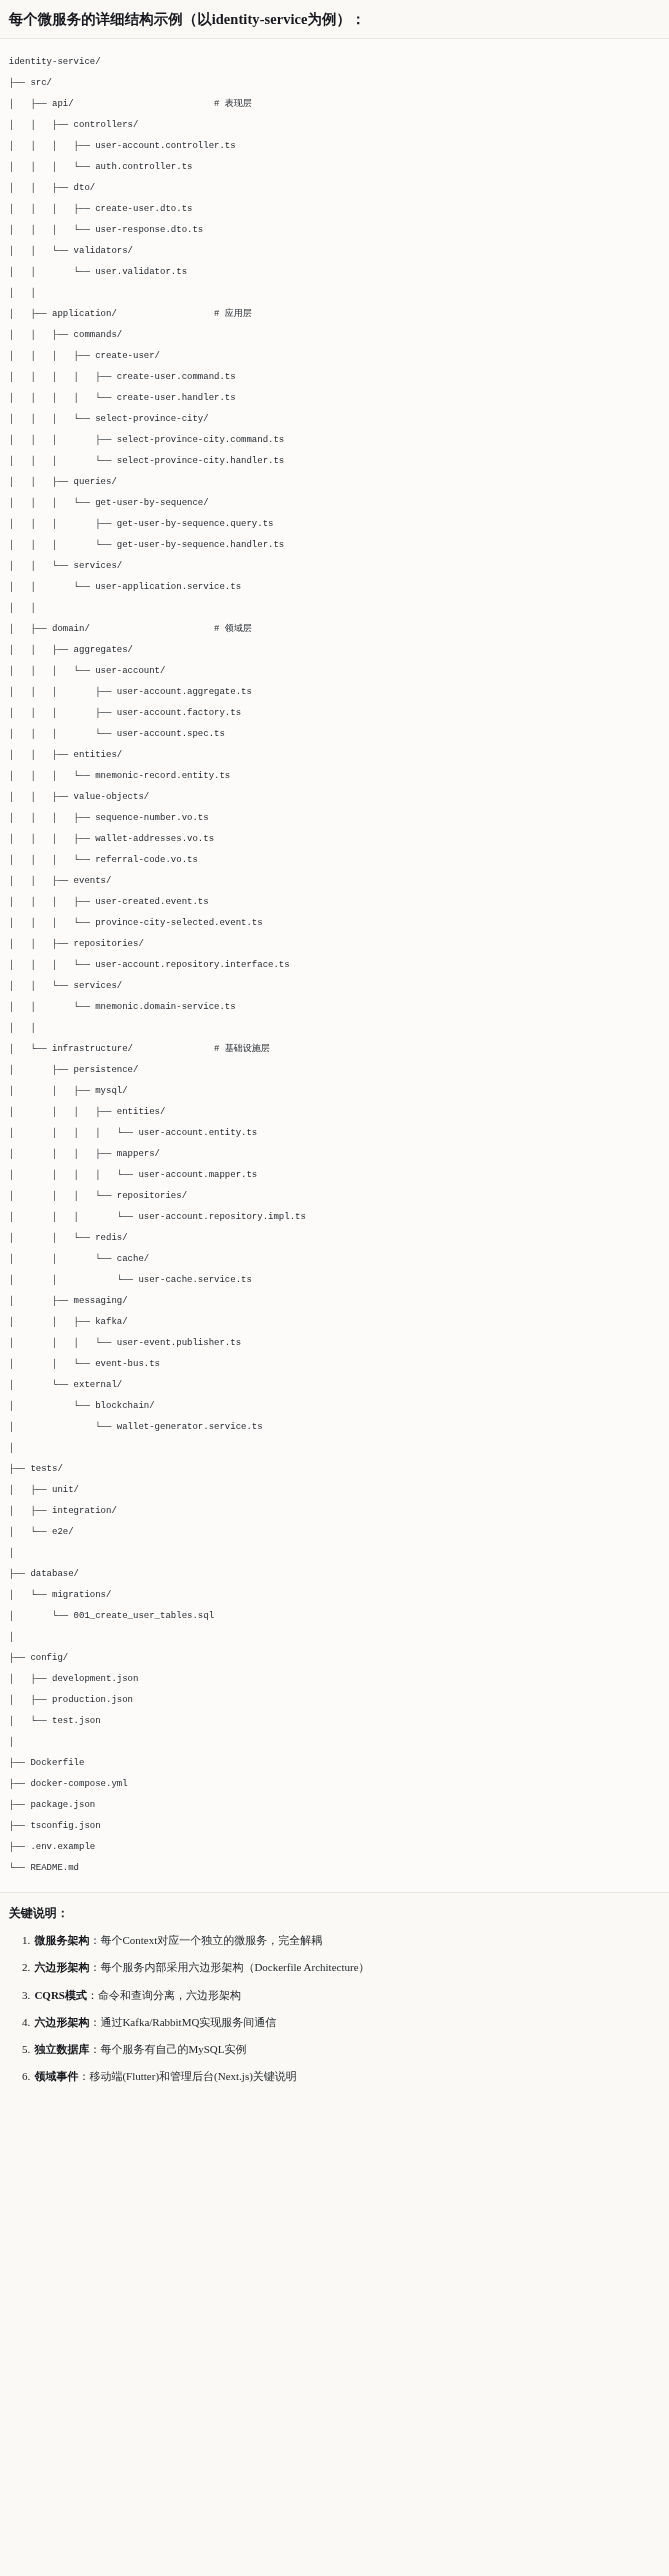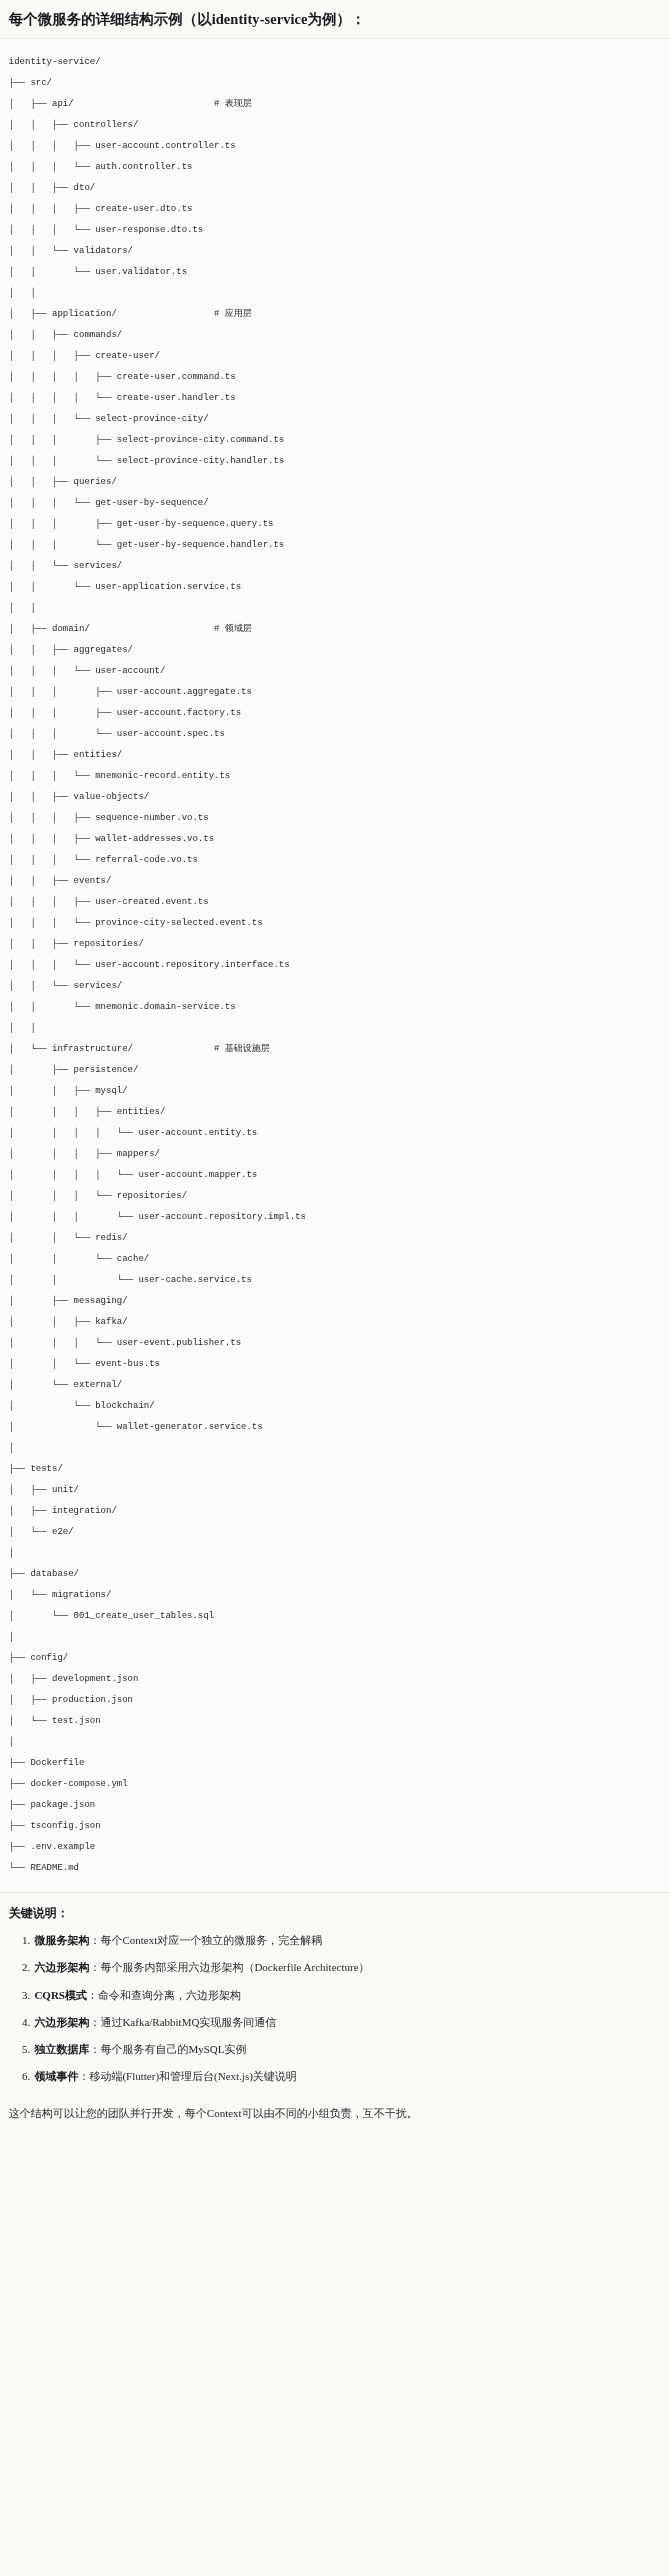--- a/index.html
+++ b/index.html
@@ -210,16 +210,15 @@
       </li>
       <li>
         <span class="k-label">独立数据库</span><span class="k-sep">：</span><span class="k-text">每个服务有自己的MySQL实例</span>
       </li>
       <li>
         <span class="k-label">领域事件</span><span class="k-sep">：</span><span class="k-text">移动端(Flutter)和管理后台(Next.js)关键说明</span>
       </li>
     </ol>
   </div>
 
-  <p class="closing">这个结构可以让您的团队并行开发，每个Context可以由不同的小组负责，互不干扰。</p>
 
 </div>
 
 
 </body></html>

